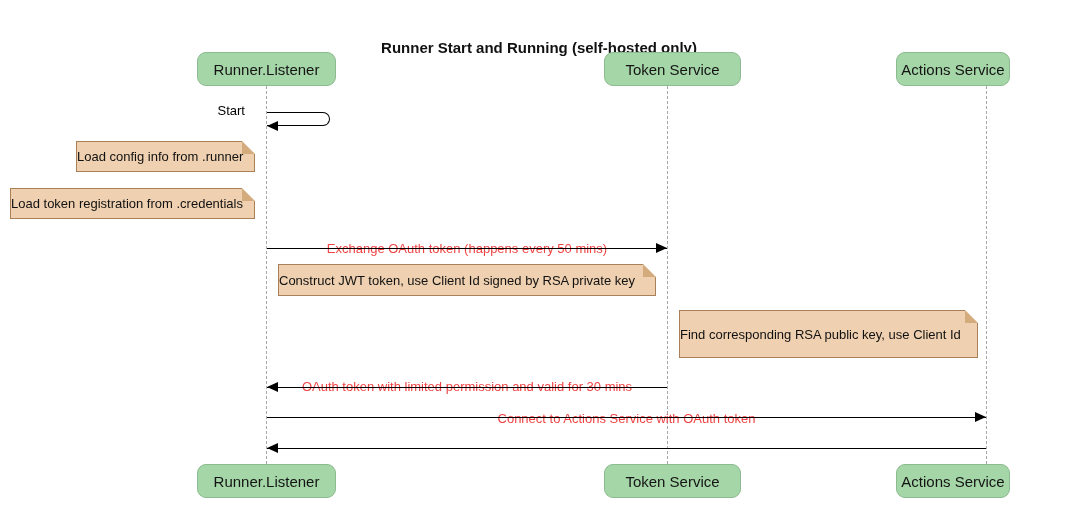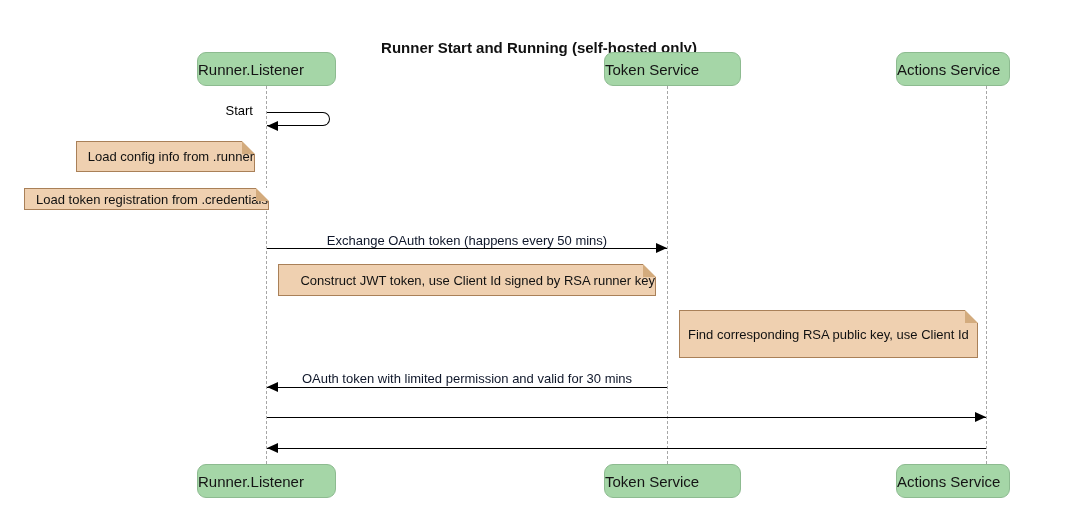--- a/index.html
+++ b/index.html
@@ -19,57 +19,57 @@
   }
   .title{
     position:absolute;left:4px;top:12px;width:1070px;text-align:center;
     font-size:15px;font-weight:bold;color:#111;margin-top:27px;
   }
   .lifeline{position:absolute;top:86px;height:378px;width:0;border-left:1px dashed var(--lifeline);}
   .ll-runner{left:266px}.ll-token{left:667px}.ll-actions{left:986px}
   .box{
     position:absolute;height:34px;background:var(--participant-fill);
     border:1px solid var(--participant-border);border-radius:9px;
-    display:flex;align-items:center;justify-content:flex-start;
+    display:flex;align-items:center;justify-content:center;
     font-size:15px;color:#141414;box-sizing:border-box;
   }
   .p-runner{left:197px;width:139px}.p-token{left:604px;width:137px}.p-actions{left:896px;width:114px}
   .row-top{top:52px}.row-bottom{top:464px}
   .note{
     position:absolute;background:var(--note-fill);border:1px solid var(--note-border);
-    box-sizing:border-box;font-size:13px;display:flex;align-items:center;justify-content:flex-end;
+    box-sizing:border-box;font-size:13px;display:flex;align-items:center;justify-content:flex-start;
     white-space:nowrap;color:#111;
   }
   .n1{left:76px;top:141px;width:179px;height:31px}
-  .n2{left:24px;top:188px;width:245px;height:22px}
+  .n2{left:10px;top:188px;width:245px;height:31px}
   .n3{left:278px;top:264px;width:378px;height:32px}
-  .n4{left:679px;top:310px;width:299px;height:48px;flex-direction:column;align-items:flex-start;justify-content:center;padding-left:8px;line-height:19px}
+  .n4{left:679px;top:310px;width:299px;height:48px;flex-direction:column;align-items:flex-start;justify-content:center;line-height:19px}
   .fold{
     position:absolute;top:-1px;right:-1px;width:0;height:0;border-style:solid;
     border-width:0 13px 13px 0;
     border-color:transparent var(--bg) var(--note-fold) transparent;
   }
-  .msg-label{position:absolute;font-size:13px;text-align:center;color:#0f172a;white-space:nowrap;}
+  .msg-label{position:absolute;font-size:13px;text-align:center;color:#ef4444;white-space:nowrap;margin-top:8px;}
   .msg-line{position:absolute;height:0;border-top:1px solid var(--line);}
   .arr{position:absolute;width:0;height:0;border-top:5px solid transparent;border-bottom:5px solid transparent;}
   .arr-right{border-left:11px solid var(--line);}
   .arr-left{border-right:11px solid var(--line);}
   .lbl-a1{left:267px;top:233px;width:400px}
   .lin-a1{left:267px;top:248px;width:400px}
   .hd-a1{left:656px;top:243px}
   .lbl-a2{left:267px;top:371px;width:400px}
   .lin-a2{left:267px;top:387px;width:400px}
   .hd-a2{left:267px;top:382px}
   .lbl-a3{left:267px;top:403px;width:719px}
   .lin-a3{left:267px;top:417px;width:719px}
   .hd-a3{left:975px;top:412px}
   .lbl-a4{left:267px;top:433px;width:719px}
   .lin-a4{left:267px;top:448px;width:719px}
   .hd-a4{left:267px;top:443px}
-  .self-label{position:absolute;left:196px;top:103px;width:57px;text-align:right;font-size:13px;}
+  .self-label{position:absolute;left:188px;top:103px;width:57px;text-align:right;font-size:13px;}
   .self-loop{
     position:absolute;left:267px;top:112px;width:63px;height:14px;
     border:1px solid var(--line);border-left:none;border-radius:0 9px 9px 0;box-sizing:border-box;
   }
   .hd-self{left:267px;top:121px}
 </style>
 </head>
 <body>
 
 <div class="diagram">
@@ -102,32 +102,33 @@
     <i class="fold"></i>
     <span>Load token registration from .credentials</span>
   </div>
 
   <div class="msg-label lbl-a1">Exchange OAuth token (happens every 50 mins)</div>
   <div class="msg-line lin-a1"></div>
   <div class="arr arr-right hd-a1"></div>
 
   <div class="note n3">
     <i class="fold"></i>
-    <span>Construct JWT token, use Client Id signed by RSA runner key</span>
+    <span>Construct JWT token, use Client Id signed by RSA private key</span>
   </div>
 
   <div class="note n4">
     <i class="fold"></i>
     <span>Find corresponding RSA public key, use Client Id</span>
   </div>
 
   <div class="msg-label lbl-a2">OAuth token with limited permission and valid for 30 mins</div>
   <div class="msg-line lin-a2"></div>
   <div class="arr arr-left hd-a2"></div>
 
+  <div class="msg-label lbl-a3">Connect to Actions Service with OAuth token</div>
   <div class="msg-line lin-a3"></div>
   <div class="arr arr-right hd-a3"></div>
 
   <div class="msg-line lin-a4"></div>
   <div class="arr arr-left hd-a4"></div>
 
   <div class="box p-runner row-bottom">
     <span>Runner.Listener</span>
   </div>
   <div class="box p-token row-bottom">

